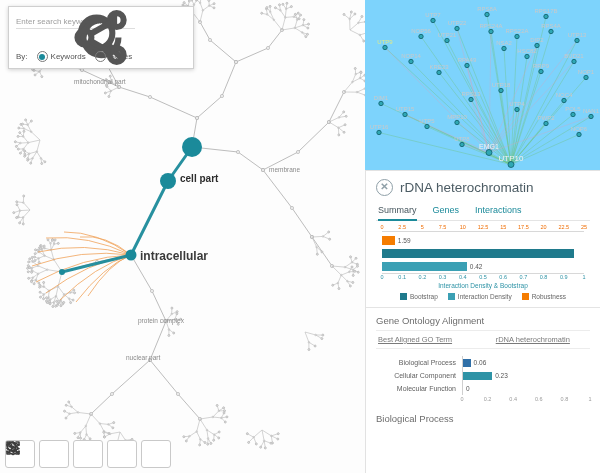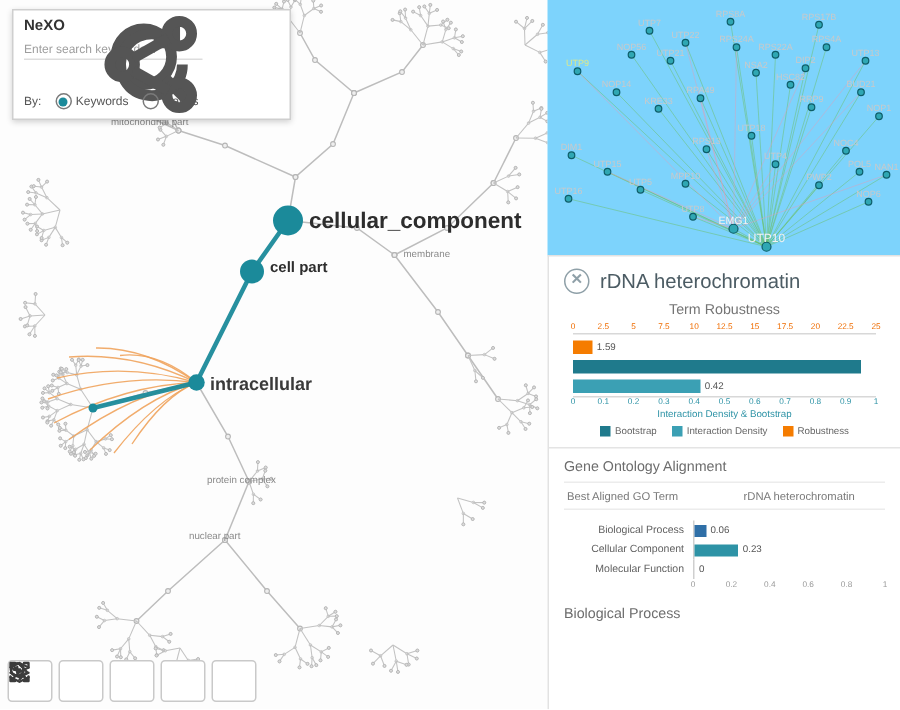--- a/index.html
+++ b/index.html
@@ -63,21 +63,21 @@
   .rc-plot{position:relative;height:41px;border-top:1px solid #d8d8d8;border-bottom:1px solid #d8d8d8;}
   .rbar{position:absolute;left:0;height:9px;}
   .rlabel{position:absolute;font-size:6.5px;color:#555;white-space:nowrap;}
   .rc-xtitle{font-size:6.5px;color:#2e93a6;text-align:center;margin-top:1px;}
   .legend{display:flex;justify-content:center;margin-top:4px;font-size:6.5px;color:#666;}
   .litem{display:inline-flex;align-items:center;margin:0 5px;}
   .sq{width:7px;height:7px;margin-right:3px;display:inline-block;}
 
   .dp-divider{border-top:1px solid #e4e4e4;margin:7px -10px 0;}
   .dp-goheading{margin-top:7px;font-size:9.5px;color:#6d6d6d;}
-  .go-table{width:100%;margin-top:4px;border-collapse:collapse;font-size:7.5px;color:#7a7a7a;}
+  .go-table{width:100%;margin-top:4px;border-collapse:collapse;font-size:7.5px;color:#7a7a7a;text-decoration:underline;}
   .go-table td{border-top:1px solid #ececec;border-bottom:1px solid #ececec;padding:4px 2px;}
   .go-table td.val{width:45%;}
 
   .gchart{margin-top:7px;}
   .grow{display:flex;align-items:center;height:13px;}
   .glabel{width:80px;text-align:right;padding-right:6px;font-size:7px;color:#616161;flex:none;}
   .gbarwrap{flex:1;position:relative;border-left:1px solid #cfcfcf;height:13px;
     display:flex;align-items:center;}
   .gbar{height:8px;display:inline-block;}
   .gval{font-size:6.5px;color:#555;margin-left:3px;}
@@ -1141,31 +1141,29 @@
         <path d="M131,255 Q88.5,234.5 46,238" fill="none" stroke="#f0a35c" stroke-width="0.9" opacity="0.9"></path>
         <path d="M131,255 Q97.5,231.5 64,232" fill="none" stroke="#f0a35c" stroke-width="0.9" opacity="0.9"></path>
         <path d="M131,255 Q105.5,234 80,237" fill="none" stroke="#f0a35c" stroke-width="0.9" opacity="0.9"></path>
         <polyline points="192,147 168,181 131,255 62,272" fill="none" stroke="#1b8a9a" stroke-width="3" opacity="0.95" stroke-linejoin="round"></polyline>
         <circle cx="192" cy="147" r="10" fill="#1b8a9a"></circle>
         <circle cx="168" cy="181" r="8" fill="#1b8a9a"></circle>
         <circle cx="131" cy="255" r="5.5" fill="#1b8a9a"></circle>
         <circle cx="62" cy="272" r="3" fill="#1b8a9a"></circle>
       </svg>
 
-    <div class="tree-label tl-root" style="left:206px;top:139px;">cellular_component</div>
     <div class="tree-label tl-mid" style="left:180px;top:173px;">cell part</div>
     <div class="tree-label tl-small" style="left:140px;top:249px;">intracellular</div>
 
     <div class="tree-label" style="left:74px;top:78px;">mitochondrial part</div>
     <div class="tree-label" style="left:269px;top:166px;">membrane</div>
     <div class="tree-label" style="left:138px;top:317px;">protein complex</div>
     <div class="tree-label" style="left:126px;top:354px;">nuclear part</div>
 
     <div class="search-card">
-      <div class="sc-title">NeXO</div>
       <div class="sc-row">
         <input class="sc-input" placeholder="Enter search keywords..." style="">
         <span class="sc-icon">
           <svg viewBox="0 0 14 14">
               <circle cx="6" cy="6" r="3.6"></circle>
               <line x1="8.8" y1="8.8" x2="12" y2="12"></line>
             </svg>
         </span>
         <span class="sc-icon">
           <svg viewBox="0 0 14 14">
@@ -1357,22 +1355,26 @@
         <text x="146" y="161" text-anchor="middle" font-size="8" fill="#f2f2f2">UTP10</text>
       </svg>
   </div>
 
   <div class="detail-panel">
     <div class="dp-header">
       <div class="close-btn">✕</div>
       <div class="dp-title">rDNA heterochromatin</div>
     </div>
 
-
-    <div class="dp-subtitle">Term Robustness</div>
+    <div class="dp-tabs">
+      <span class="tab active">Summary</span>
+      <span class="tab">Genes</span>
+      <span class="tab">Interactions</span>
+    </div>
+
 
     <div class="rchart" id="robust-chart">
       <div class="rc-ticks toprow" id="rc-top">
           <span style="left: 0%;">0</span>
           <span style="left: 10%;">2.5</span>
           <span style="left: 20%;">5</span>
           <span style="left: 30%;">7.5</span>
           <span style="left: 40%;">10</span>
           <span style="left: 50%;">12.5</span>
           <span style="left: 60%;">15</span>

